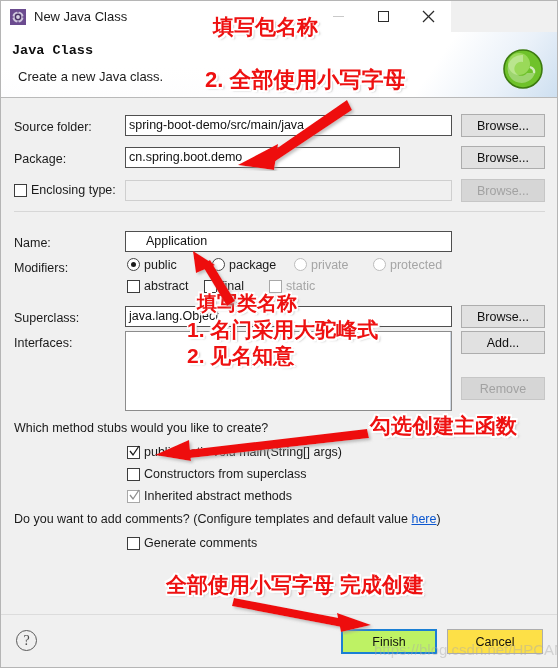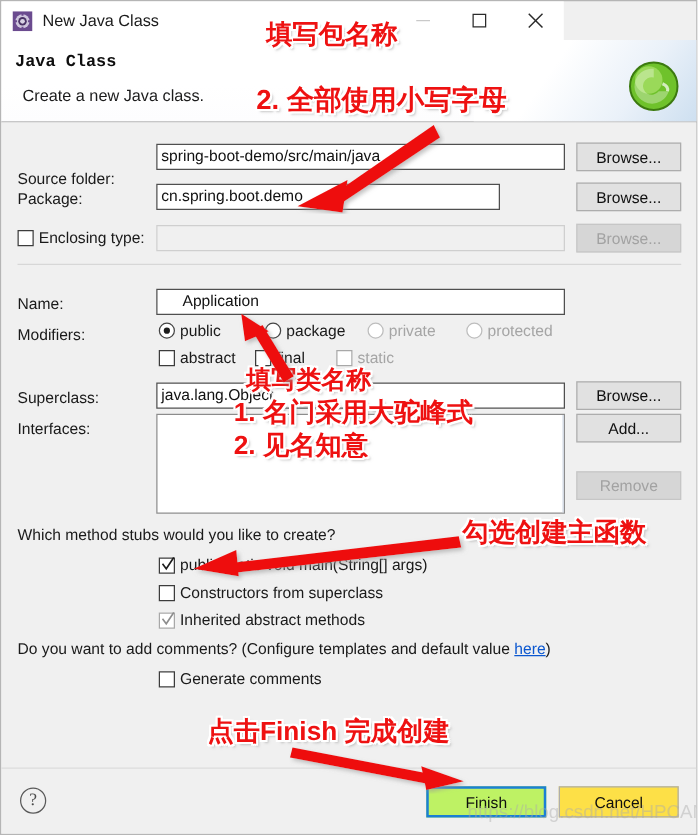--- a/index.html
+++ b/index.html
@@ -347,21 +347,21 @@
         <circle cx="23" cy="23" r="19" fill="none" stroke="#3c7a10" stroke-width="1.6"></circle>
         <circle cx="19" cy="18" r="11" fill="#a8e06a" opacity="0.75"></circle>
         <path d="M23 9 A14 14 0 1 0 35 27 L27 27 A7 7 0 1 1 23 16 Z" fill="#ffffff" opacity="0.32"></path>
         <path d="M30 21 q5 2 4 6" stroke="#ffffff" stroke-width="2.4" fill="none" opacity="0.7"></path>
       </svg>
     </div>
   </div>
 
   <div class="body">
 
-    <div class="lbl" style="left:13px; top:38px;">Source folder:</div>
+    <div class="lbl" style="left:13px; top:22px;">Source folder:</div>
     <div class="tfield" style="left:124px; top:17px; width:327px;">spring-boot-demo/src/main/java</div>
     <div class="btn" style="left:460px; top:16px; width:84px;">Browse...</div>
 
     <div class="lbl" style="left:13px; top:54px;">Package:</div>
     <div class="tfield" style="left:124px; top:49px; width:275px;">cn.spring.boot.demo</div>
     <div class="btn" style="left:460px; top:48px; width:84px;">Browse...</div>
 
     <div class="cb" style="left:13px; top:86px;"></div>
     <div class="ctl-label" style="left:30px; top:85px;">Enclosing type:</div>
     <div class="tfield disabled" style="left:124px; top:82px; width:327px;"></div>
@@ -471,21 +471,21 @@
   </svg>
 
   <div class="anno" style="left:369px; top:411px; font-size:21px;">勾选创建主函数</div>
   <svg class="arrow" style="left:136px; top:424px;" width="240" height="40" viewBox="0 0 240 40">
     <g filter="url(#shA)">
       <path d="M230 4 L42 26 L44 34 L232 13 Z" fill="#ee1111"></path>
       <path d="M18 30 L52 15 L54 36 Z" fill="#ee1111"></path>
     </g>
   </svg>
 
-  <div class="anno" style="left:165px; top:570px; font-size:21px;">点击Finish 完成创建</div>
+  <div class="anno" style="left:165px; top:570px; font-size:21px;">全部使用小写字母 完成创建</div>
   <svg class="arrow" style="left:230px; top:594px;" width="150" height="40" viewBox="0 0 150 40">
     <g filter="url(#shA)">
       <path d="M3 3 L118 25 L116 33 L1 11 Z" fill="#ee1111"></path>
       <path d="M140 30 L106 18 L110 37 Z" fill="#ee1111"></path>
     </g>
   </svg>
 
 </div>
 
 </body></html>

